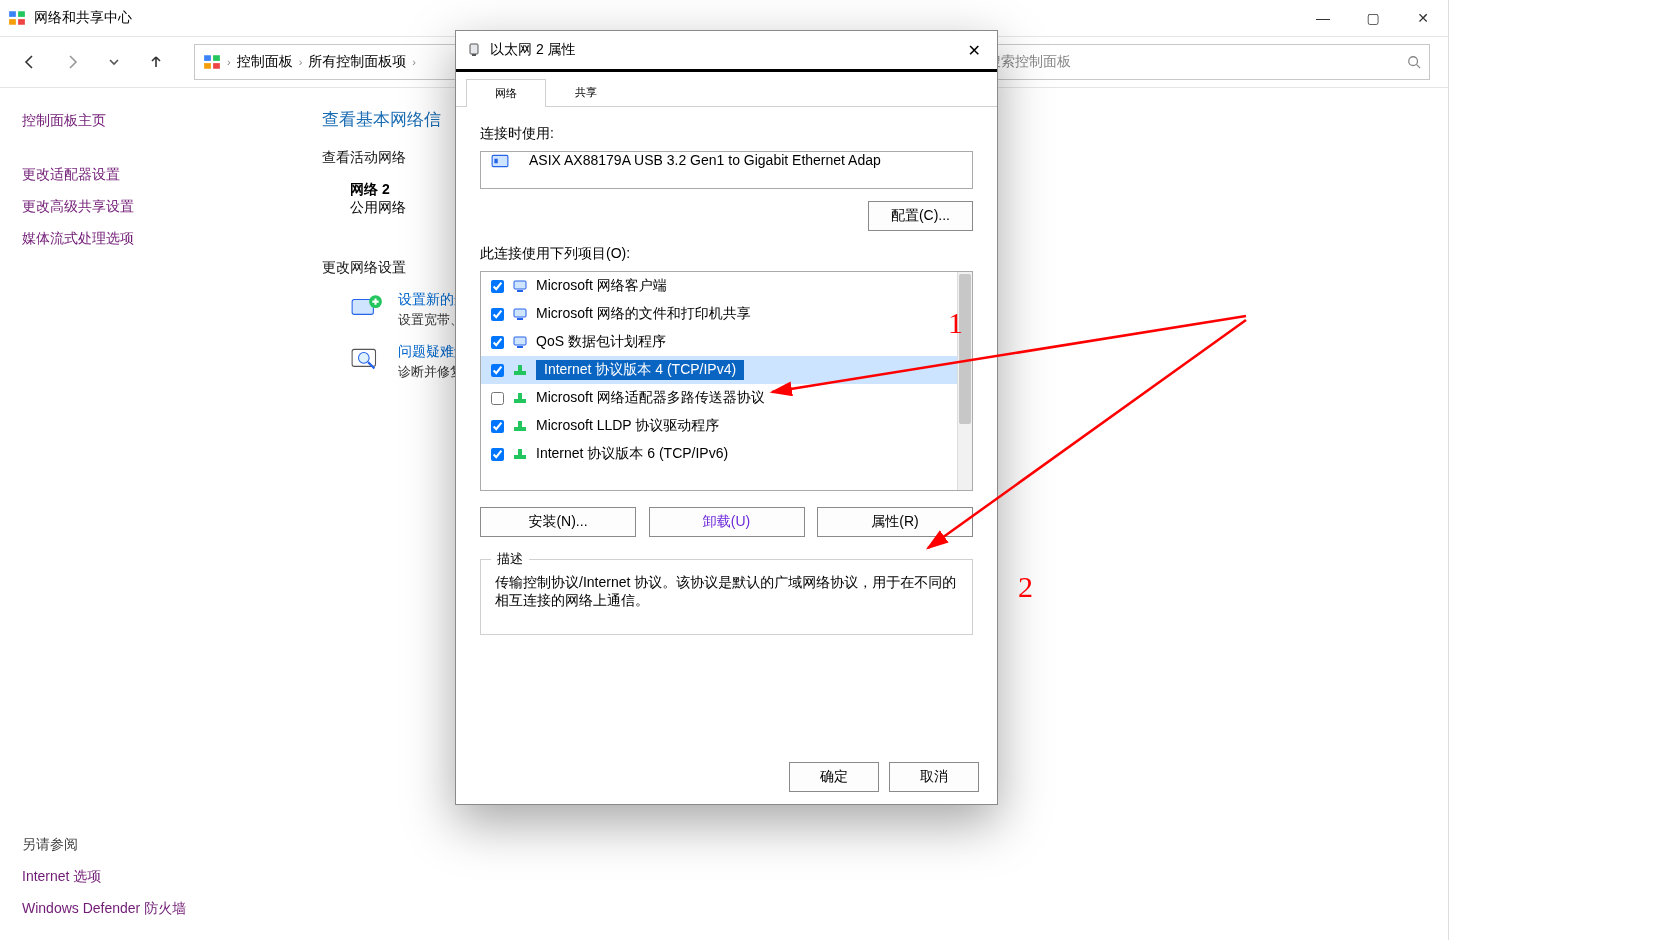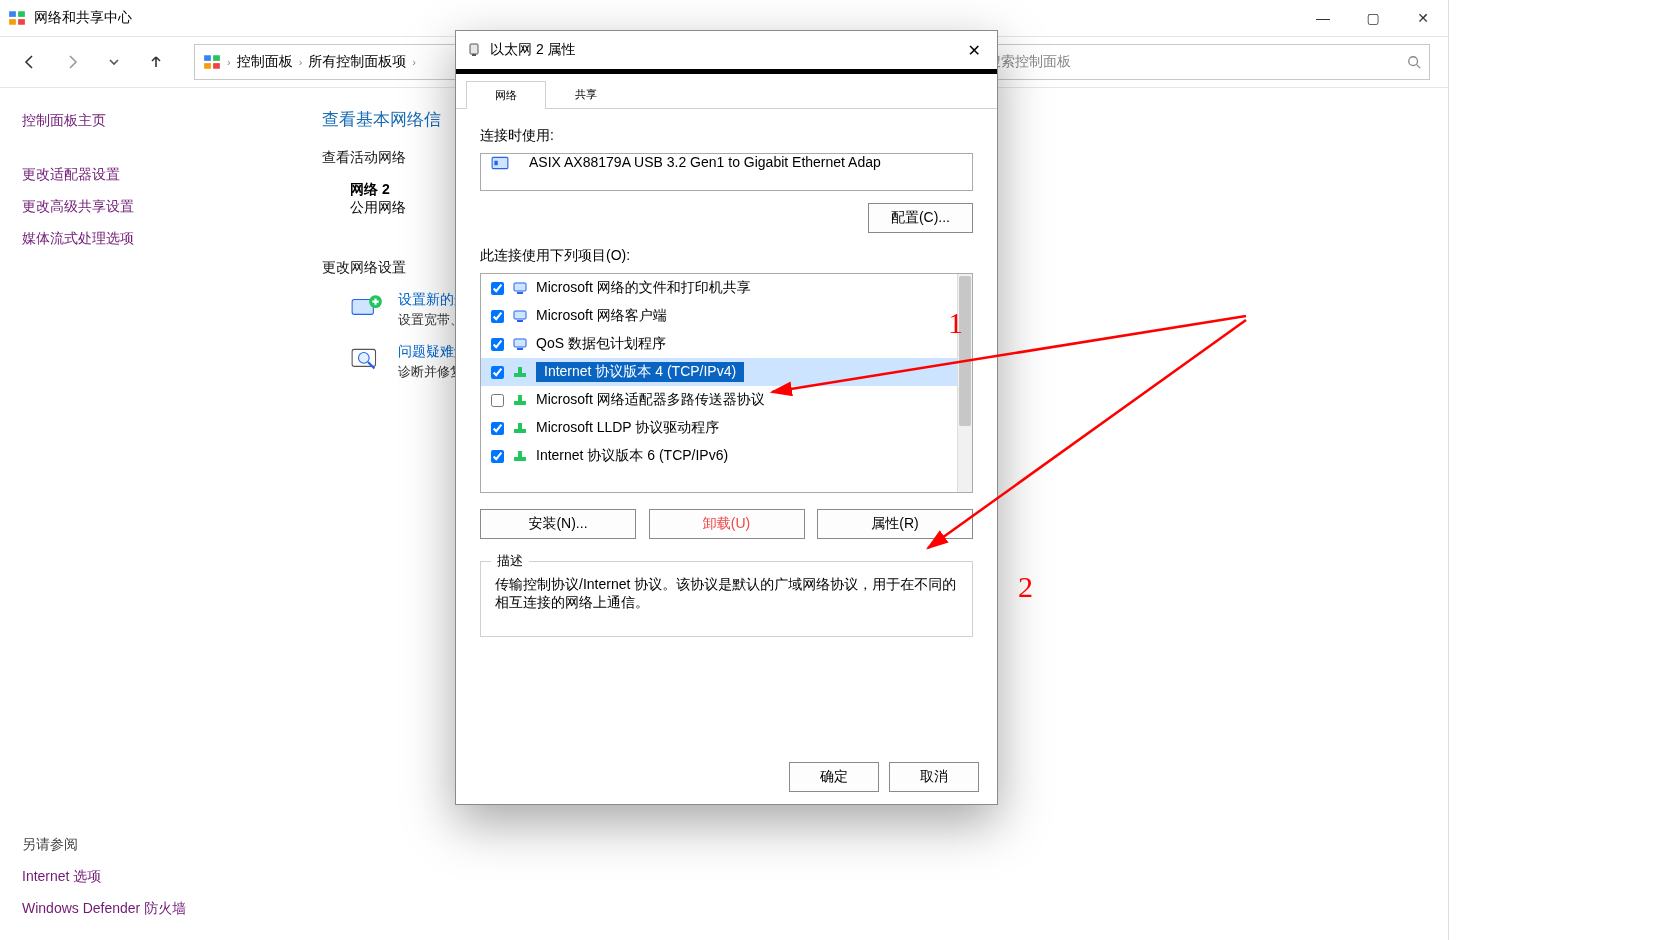--- a/index.html
+++ b/index.html
@@ -25,42 +25,42 @@
 .net{margin:14px 0 0 28px}
 .netname{font-weight:700}
 .sec{color:#111;margin-top:42px}
 .row{display:flex;align-items:flex-start;gap:14px;margin:14px 0 0 28px}
 .ricon{width:34px;height:34px;flex:none}
 .row a{color:#0066cc;text-decoration:none}
 .row .d{color:#333;font-size:13px;margin-top:2px}
 
 
 .dlg{position:absolute;left:455px;top:30px;width:541px;height:773px;background:#fff;border:1px solid #8a8a8a;box-shadow:0 18px 48px rgba(0,0,0,.35)}
-.dlgtitle{height:38px;display:flex;align-items:center;padding:0 10px;border-bottom:5px solid #000000}
+.dlgtitle{height:38px;display:flex;align-items:center;padding:0 10px;border-bottom:3px solid #000000}
 .dlgtitle .x{margin-left:auto;font-size:16px;padding:2px 6px}
 .tabs{display:flex;padding:6px 10px 0 10px;border-bottom:1px solid #d0d0d0}
 .tab{padding:6px 28px;border:1px solid transparent;border-bottom:none;font-size:11px}
 .tab.active{border-color:#d0d0d0;background:#fff;position:relative;top:1px}
 .dlgbody{padding:14px 24px}
 .lbl{font-size:14px;margin:4px 0 8px 0}
 .adapter{border:1px solid #aaa;height:36px;display:flex;align-items:flex-start;padding:0 10px;gap:20px;margin-bottom:12px}
 .btn{border:1px solid #8a8a8a;background:#fdfdfd;height:30px;padding:0 22px;font-size:14px}
 .btnrow{display:flex;justify-content:flex-end;margin:2px 0 14px 0}
 .list{border:1px solid #aaa;height:218px;overflow:hidden;position:relative}
 .list .inner{position:absolute;inset:0 14px 0 0;overflow:hidden}
 .li{display:flex;align-items:center;height:28px;padding:0 10px;gap:8px;font-size:14px}
 .li input{margin:0}
 .li .ic{width:16px;height:16px;flex:none}
 .sel{background:#cce4ff}
 .selText{background:#0a64c2;color:#fff;padding:1px 8px}
 .scroll{position:absolute;right:0;top:0;bottom:0;width:14px;background:#f1f1f1;border-left:1px solid #ddd}
 .thumb{position:absolute;right:1px;top:2px;width:12px;height:150px;background:#c7c7c7;border-radius:2px}
 .triple{display:flex;justify-content:space-between;margin-top:16px}
 .triple .btn{width:156px}
-.btn[disabled]{color:#ef4444}
+.btn[disabled]{color:#6d28d9}
 .desc{border:1px solid #d0d0d0;margin-top:22px;padding:14px 14px 24px 14px;position:relative}
 .desc .t{position:absolute;top:-10px;left:10px;background:#fff;padding:0 6px;font-size:13px}
 .dlgfoot{position:absolute;bottom:12px;right:18px;display:flex;gap:10px}
 .dlgfoot .btn{width:90px}
 
 .ann{position:absolute;pointer-events:none}
 .n1{left:948px;top:306px;color:#ff0000;font-size:30px;font-family:'Times New Roman',serif}
 .n2{left:1018px;top:570px;color:#ff0000;font-size:30px;font-family:'Times New Roman',serif}
 svg.arrow{position:absolute;overflow:visible}
 </style>
@@ -199,29 +199,29 @@
         </div>
       <div class="lbl">此连接使用下列项目(O):</div>
       <div class="list">
         <div class="inner" id="items">
             <div class="li">
               <input type="checkbox" checked="" style="">
               <svg class="ic" viewBox="0 0 16 16">
                 <rect x="2" y="3" width="12" height="8" rx="1" fill="#cfe4ff" stroke="#2563eb"></rect>
                 <rect x="5" y="12" width="6" height="2" fill="#2563eb"></rect>
               </svg>
-              <span>Microsoft 网络的文件和打印机共享</span>
+              <span>Microsoft 网络客户端</span>
             </div>
             <div class="li">
               <input type="checkbox" checked="" style="">
               <svg class="ic" viewBox="0 0 16 16">
                 <rect x="2" y="3" width="12" height="8" rx="1" fill="#cfe4ff" stroke="#2563eb"></rect>
                 <rect x="5" y="12" width="6" height="2" fill="#2563eb"></rect>
               </svg>
-              <span>Microsoft 网络客户端</span>
+              <span>Microsoft 网络的文件和打印机共享</span>
             </div>
             <div class="li">
               <input type="checkbox" checked="" style="">
               <svg class="ic" viewBox="0 0 16 16">
                 <rect x="2" y="3" width="12" height="8" rx="1" fill="#cfe4ff" stroke="#2563eb"></rect>
                 <rect x="5" y="12" width="6" height="2" fill="#2563eb"></rect>
               </svg>
               <span>QoS 数据包计划程序</span>
             </div>
             <div class="li sel">

